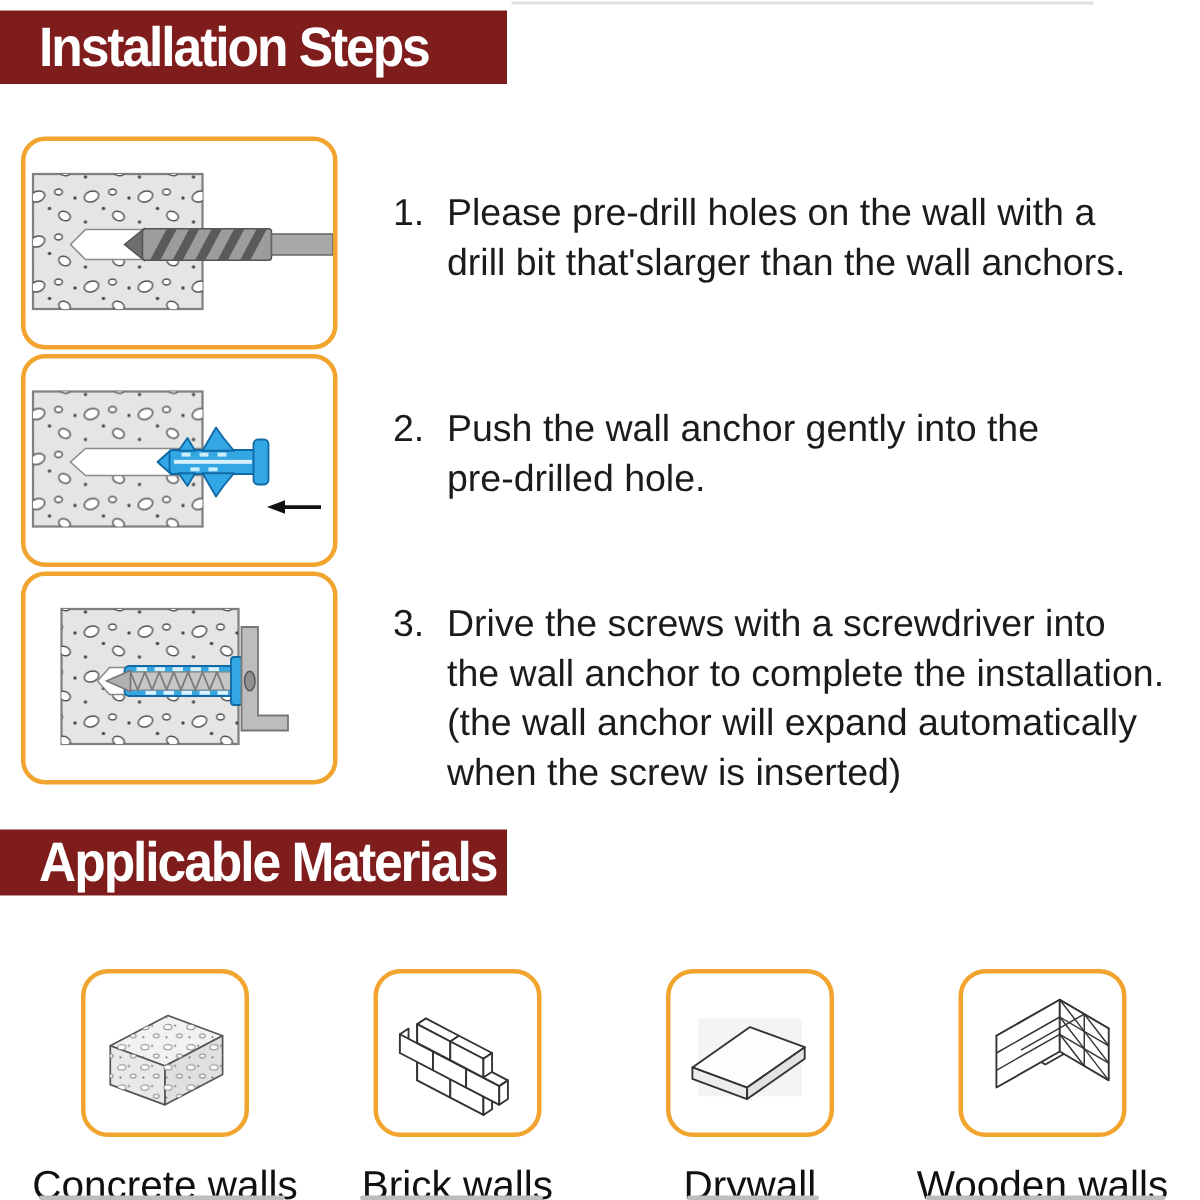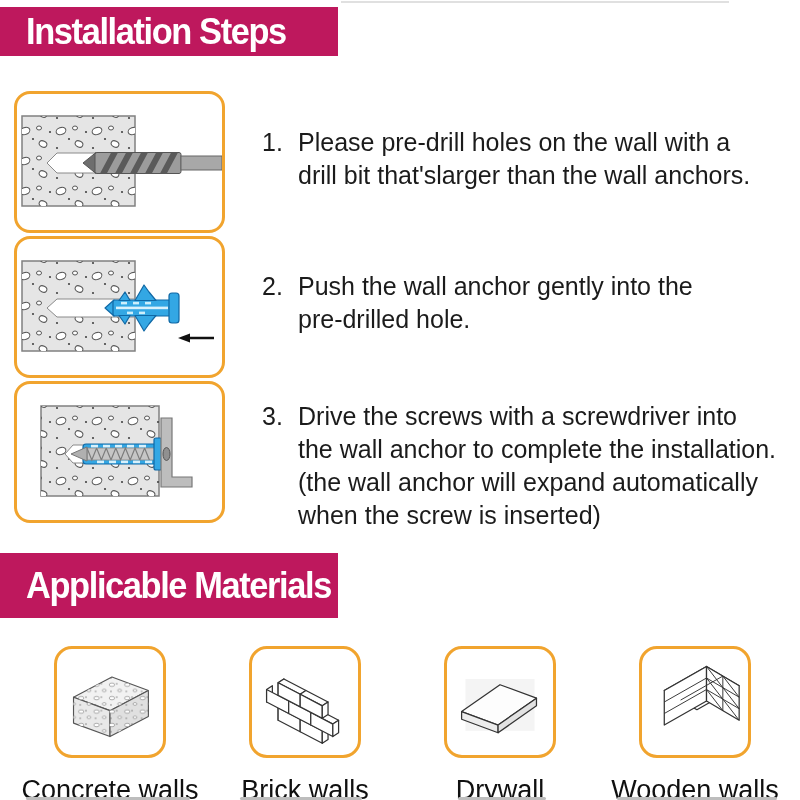--- a/index.html
+++ b/index.html
@@ -2,25 +2,25 @@
 <html><head>
 <meta charset="utf-8">
 <style>
   html,body{margin:0;padding:0;}
   body{
     width:800px;height:800px;position:relative;overflow:hidden;
     background:#ffffff;
     font-family:"Liberation Sans", sans-serif;
   }
   .banner{
-    position:absolute;left:0;width:338px;background:#be185d;color:#fff;
+    position:absolute;left:0;width:338px;background:#7f1d1d;color:#fff;
     display:flex;align-items:center;
   }
   #banner-install{top:7px;height:49px;}
-  #banner-materials{top:553px;height:65px;}
+  #banner-materials{top:553px;height:44px;}
   .banner .t{
     font-size:37px;font-weight:bold;letter-spacing:-1.5px;
     transform:scaleX(0.93);transform-origin:left center;
     padding-left:28px;white-space:nowrap;
   }
   .hairline{position:absolute;top:1px;left:341px;width:388px;height:2px;background:#cfcfcf;opacity:.65;}
   .stepbox{
     position:absolute;left:14px;width:205px;height:136px;background:#fff;
     border:3px solid #F1A42E;border-radius:16px;
   }

